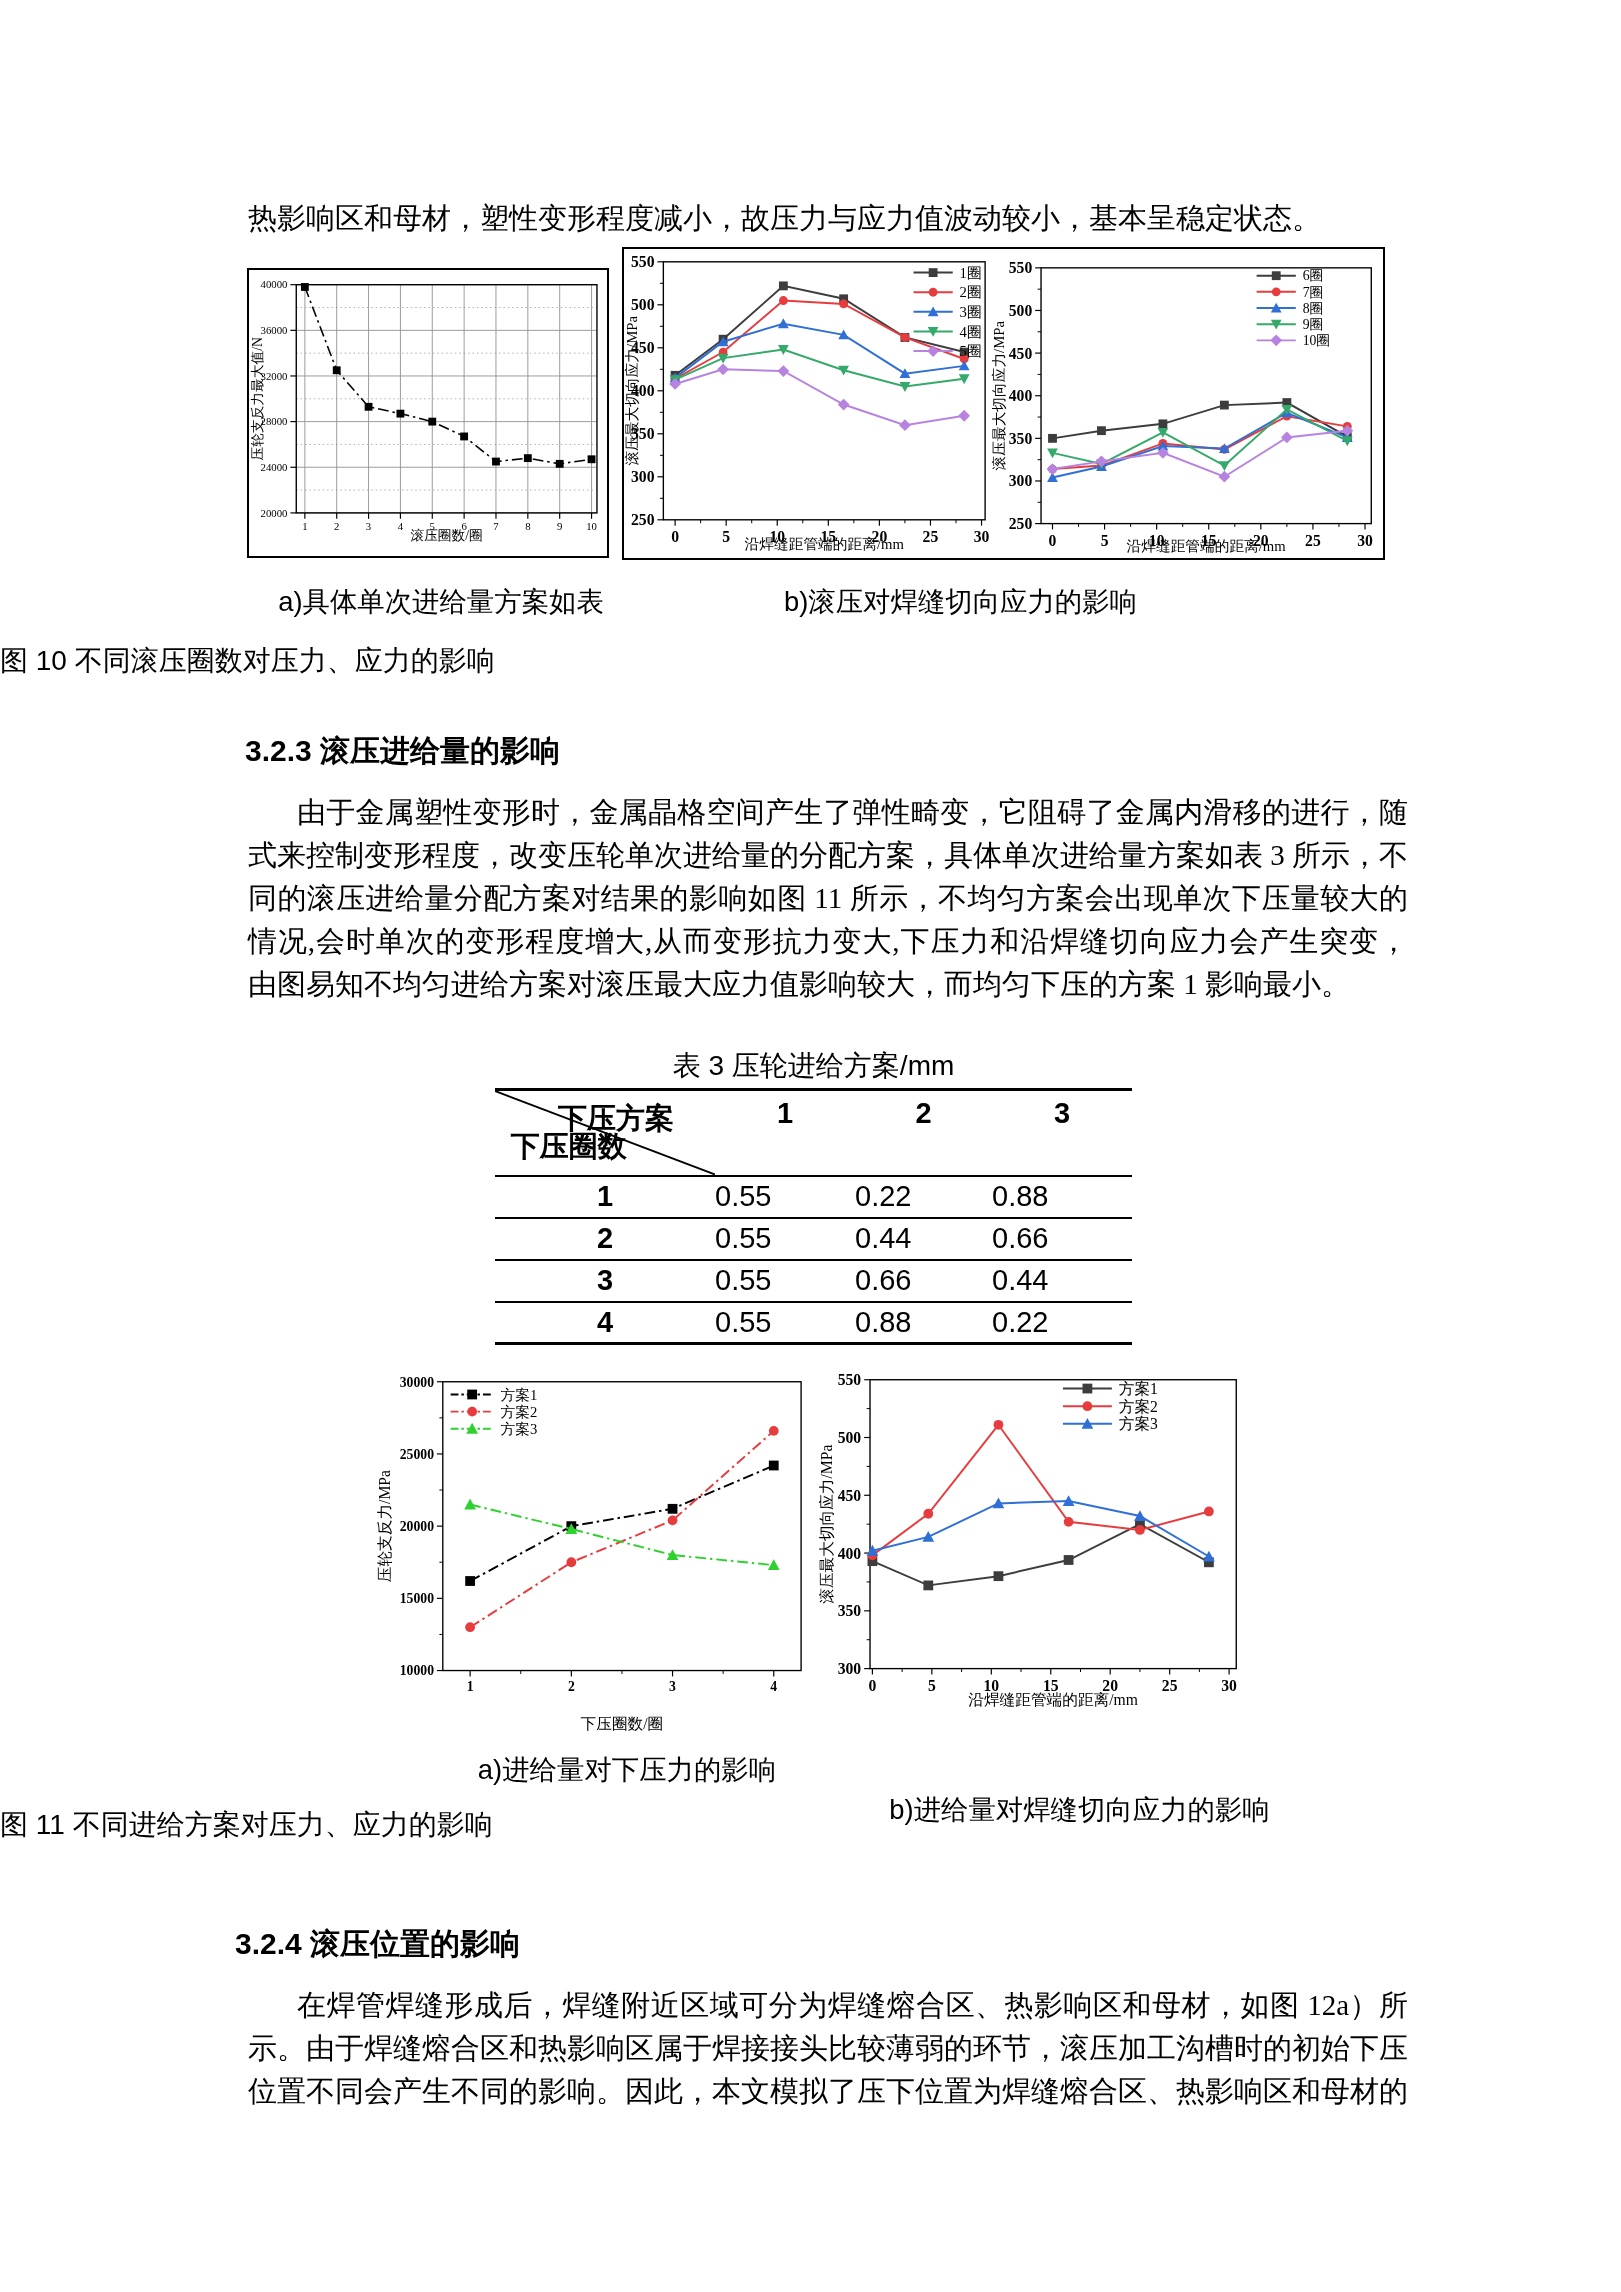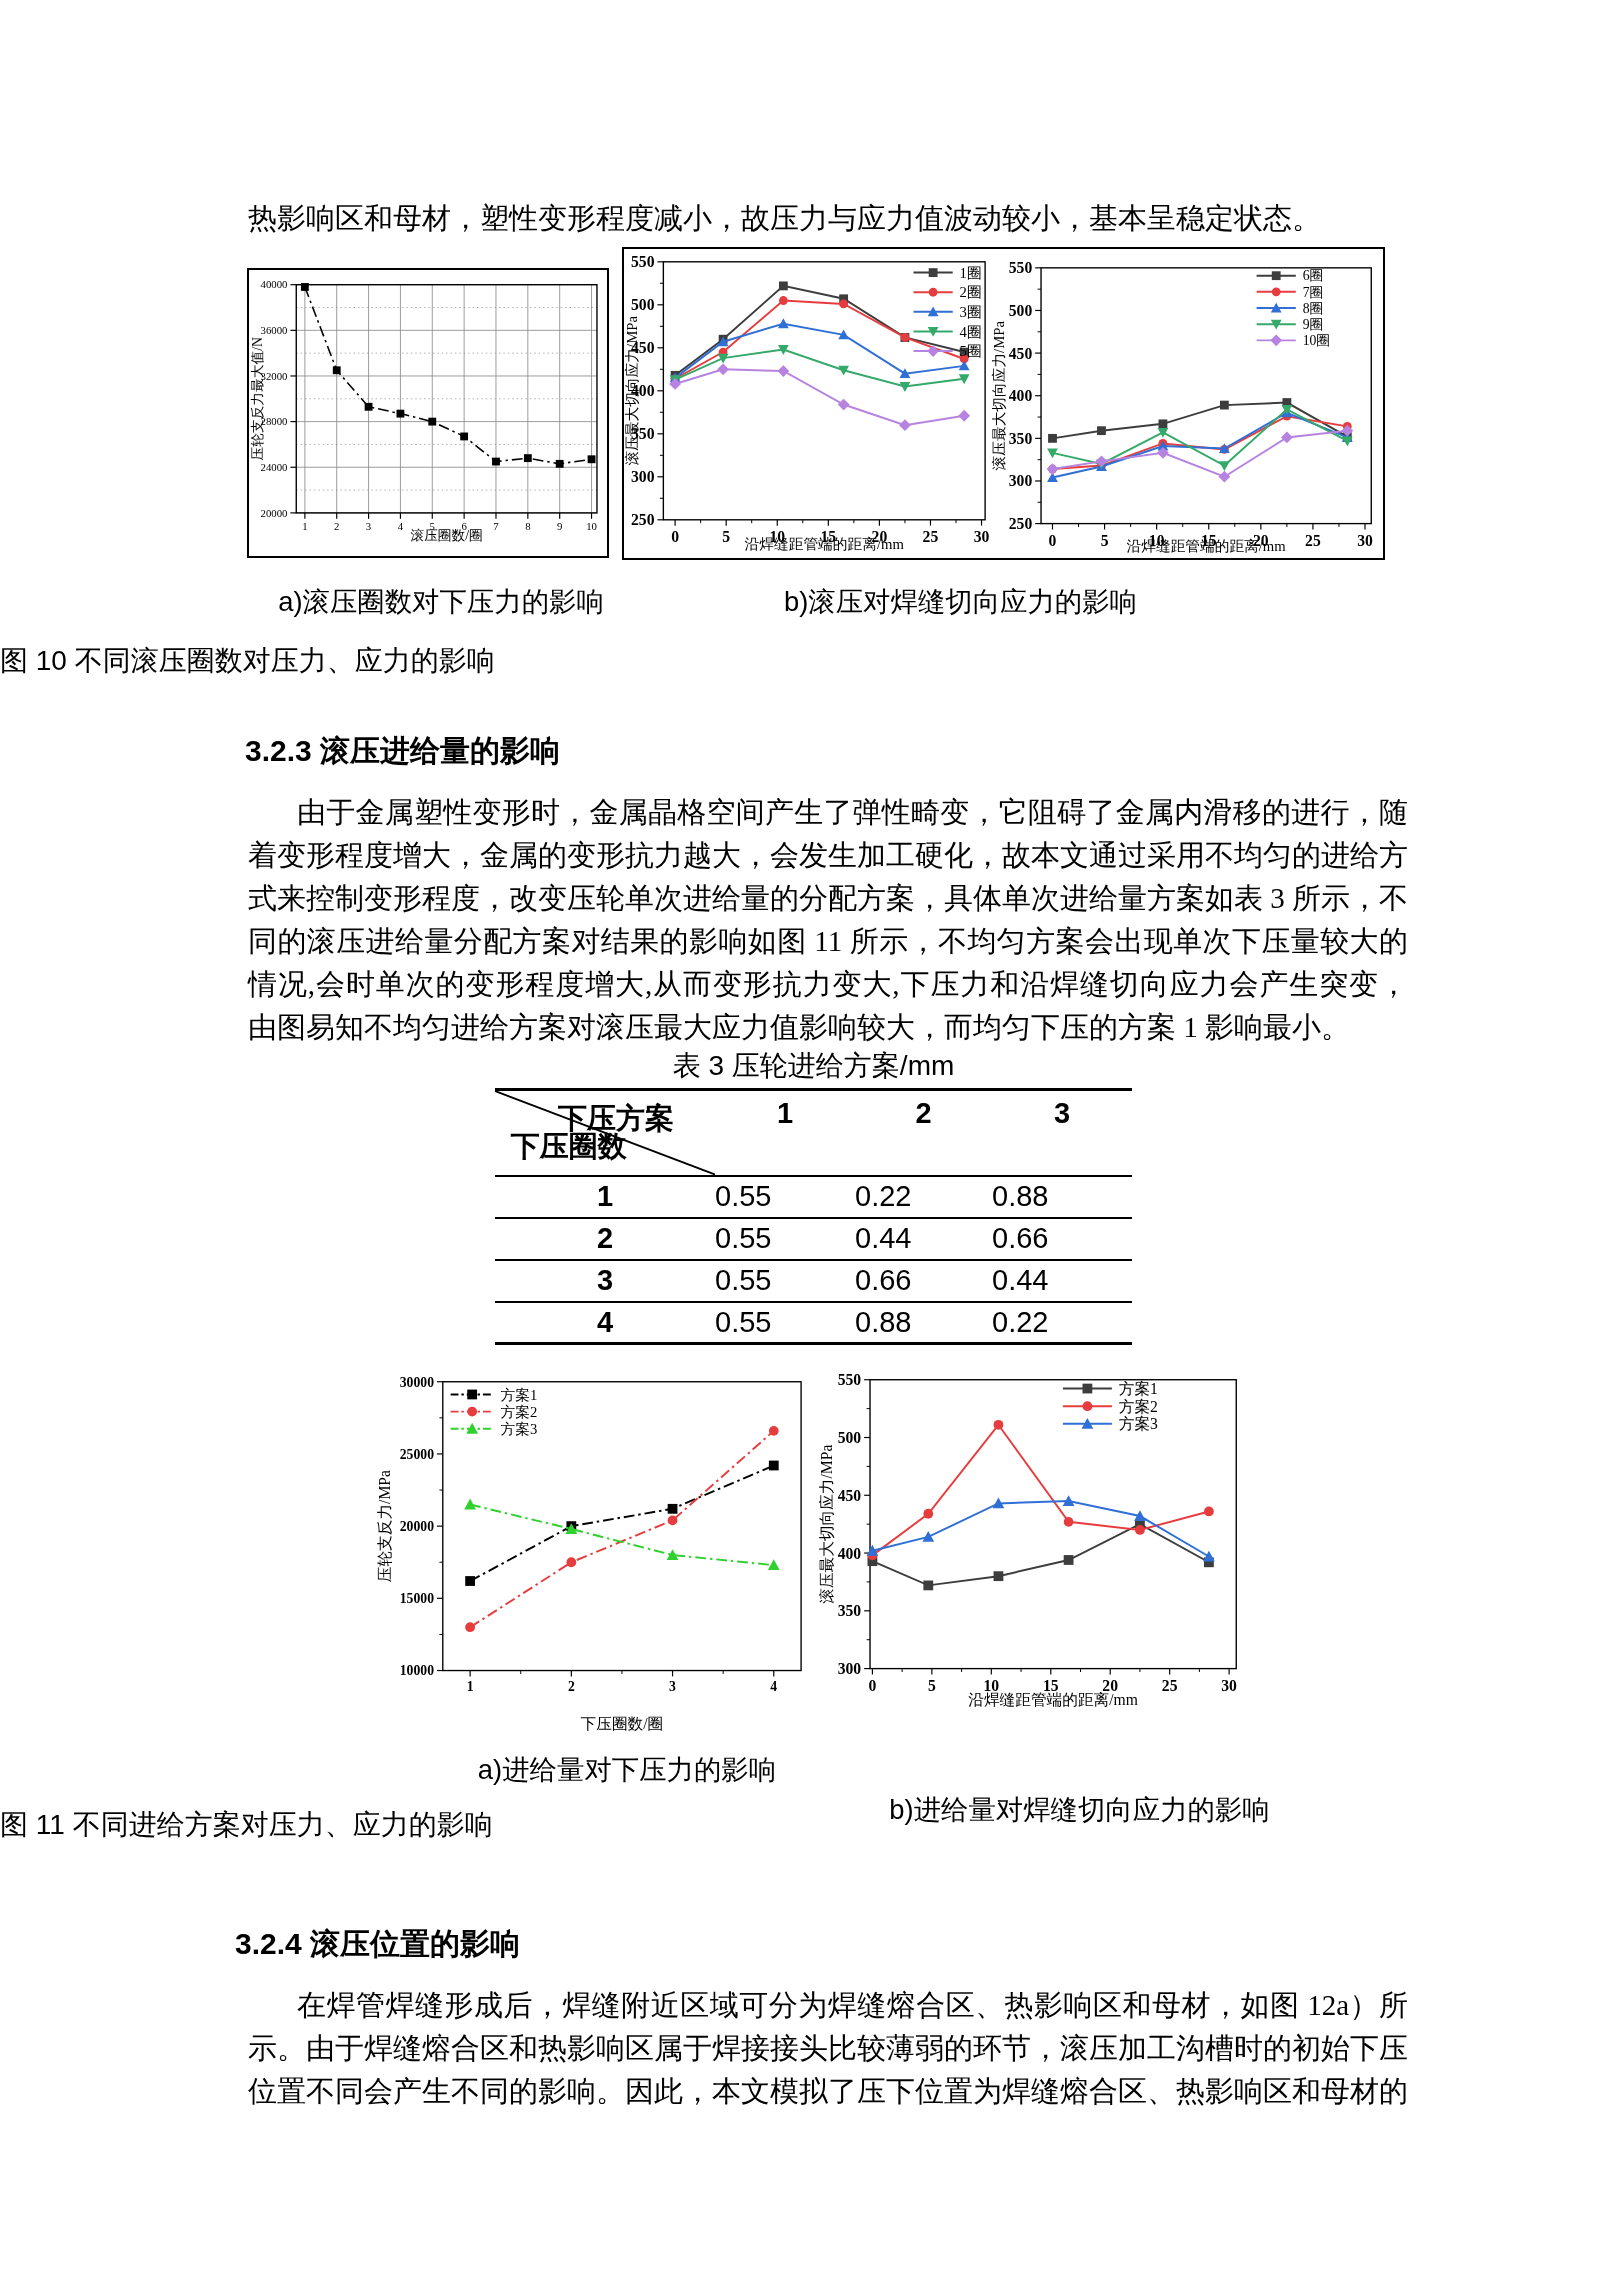--- a/index.html
+++ b/index.html
@@ -326,29 +326,28 @@
           <line x1="268" x2="308" y1="73.5" y2="73.5" stroke="#35a96a" stroke-width="2"></line>
           <path d="M288,79 L293.5,69 L282.5,69 Z" fill="#35a96a"></path>
           <text x="315" y="78.4" font-size="14" font-family="&quot;Liberation Serif&quot;, serif" fill="#000">9圈</text>
           <line x1="268" x2="308" y1="90" y2="90" stroke="#b783e0" stroke-width="2"></line>
           <path d="M288,84 L294,90 L288,96 L282,90 Z" fill="#b783e0"></path>
           <text x="315" y="94.9" font-size="14" font-family="&quot;Liberation Serif&quot;, serif" fill="#000">10圈</text>
         </g>
       </svg>
   </div>
 
-  <div class="abs caption" style="left:245px;top:584px;width:392px;">a)滚压圈数对下压力的影响</div>
+  <div class="abs caption" style="left:245px;top:584px;width:392px;">a)具体单次进给量方案如表</div>
   <div class="abs caption" style="left:745px;top:584px;width:431px;">b)滚压对焊缝切向应力的影响</div>
   <div class="abs figcaption" style="left:0;top:642px;">图 10 不同滚压圈数对压力、应力的影响</div>
 
   <div class="abs heading" style="left:245px;top:731px;">3.2.3 滚压进给量的影响</div>
 
   <div class="para" style="left:248px;top:791px;">
     <div class="ln first">由于金属塑性变形时，金属晶格空间产生了弹性畸变，它阻碍了金属内滑移的进行，随</div>
-    <div class="ln">着变形程度增大，金属的变形抗力越大，会发生加工硬化，故本文通过采用不均匀的进给方</div>
     <div class="ln">式来控制变形程度，改变压轮单次进给量的分配方案，具体单次进给量方案如表 3 所示，不</div>
     <div class="ln">同的滚压进给量分配方案对结果的影响如图 11 所示，不均匀方案会出现单次下压量较大的</div>
     <div class="ln">情况,会时单次的变形程度增大,从而变形抗力变大,下压力和沿焊缝切向应力会产生突变，</div>
     <div class="ln last">由图易知不均匀进给方案对滚压最大应力值影响较大，而均匀下压的方案 1 影响最小。</div>
   </div>
 
   <div class="abs caption" style="left:495px;top:1047px;width:637px;font-size:28px;">表 3 压轮进给方案/mm</div>
 
   <table id="t3">
     <colgroup>

